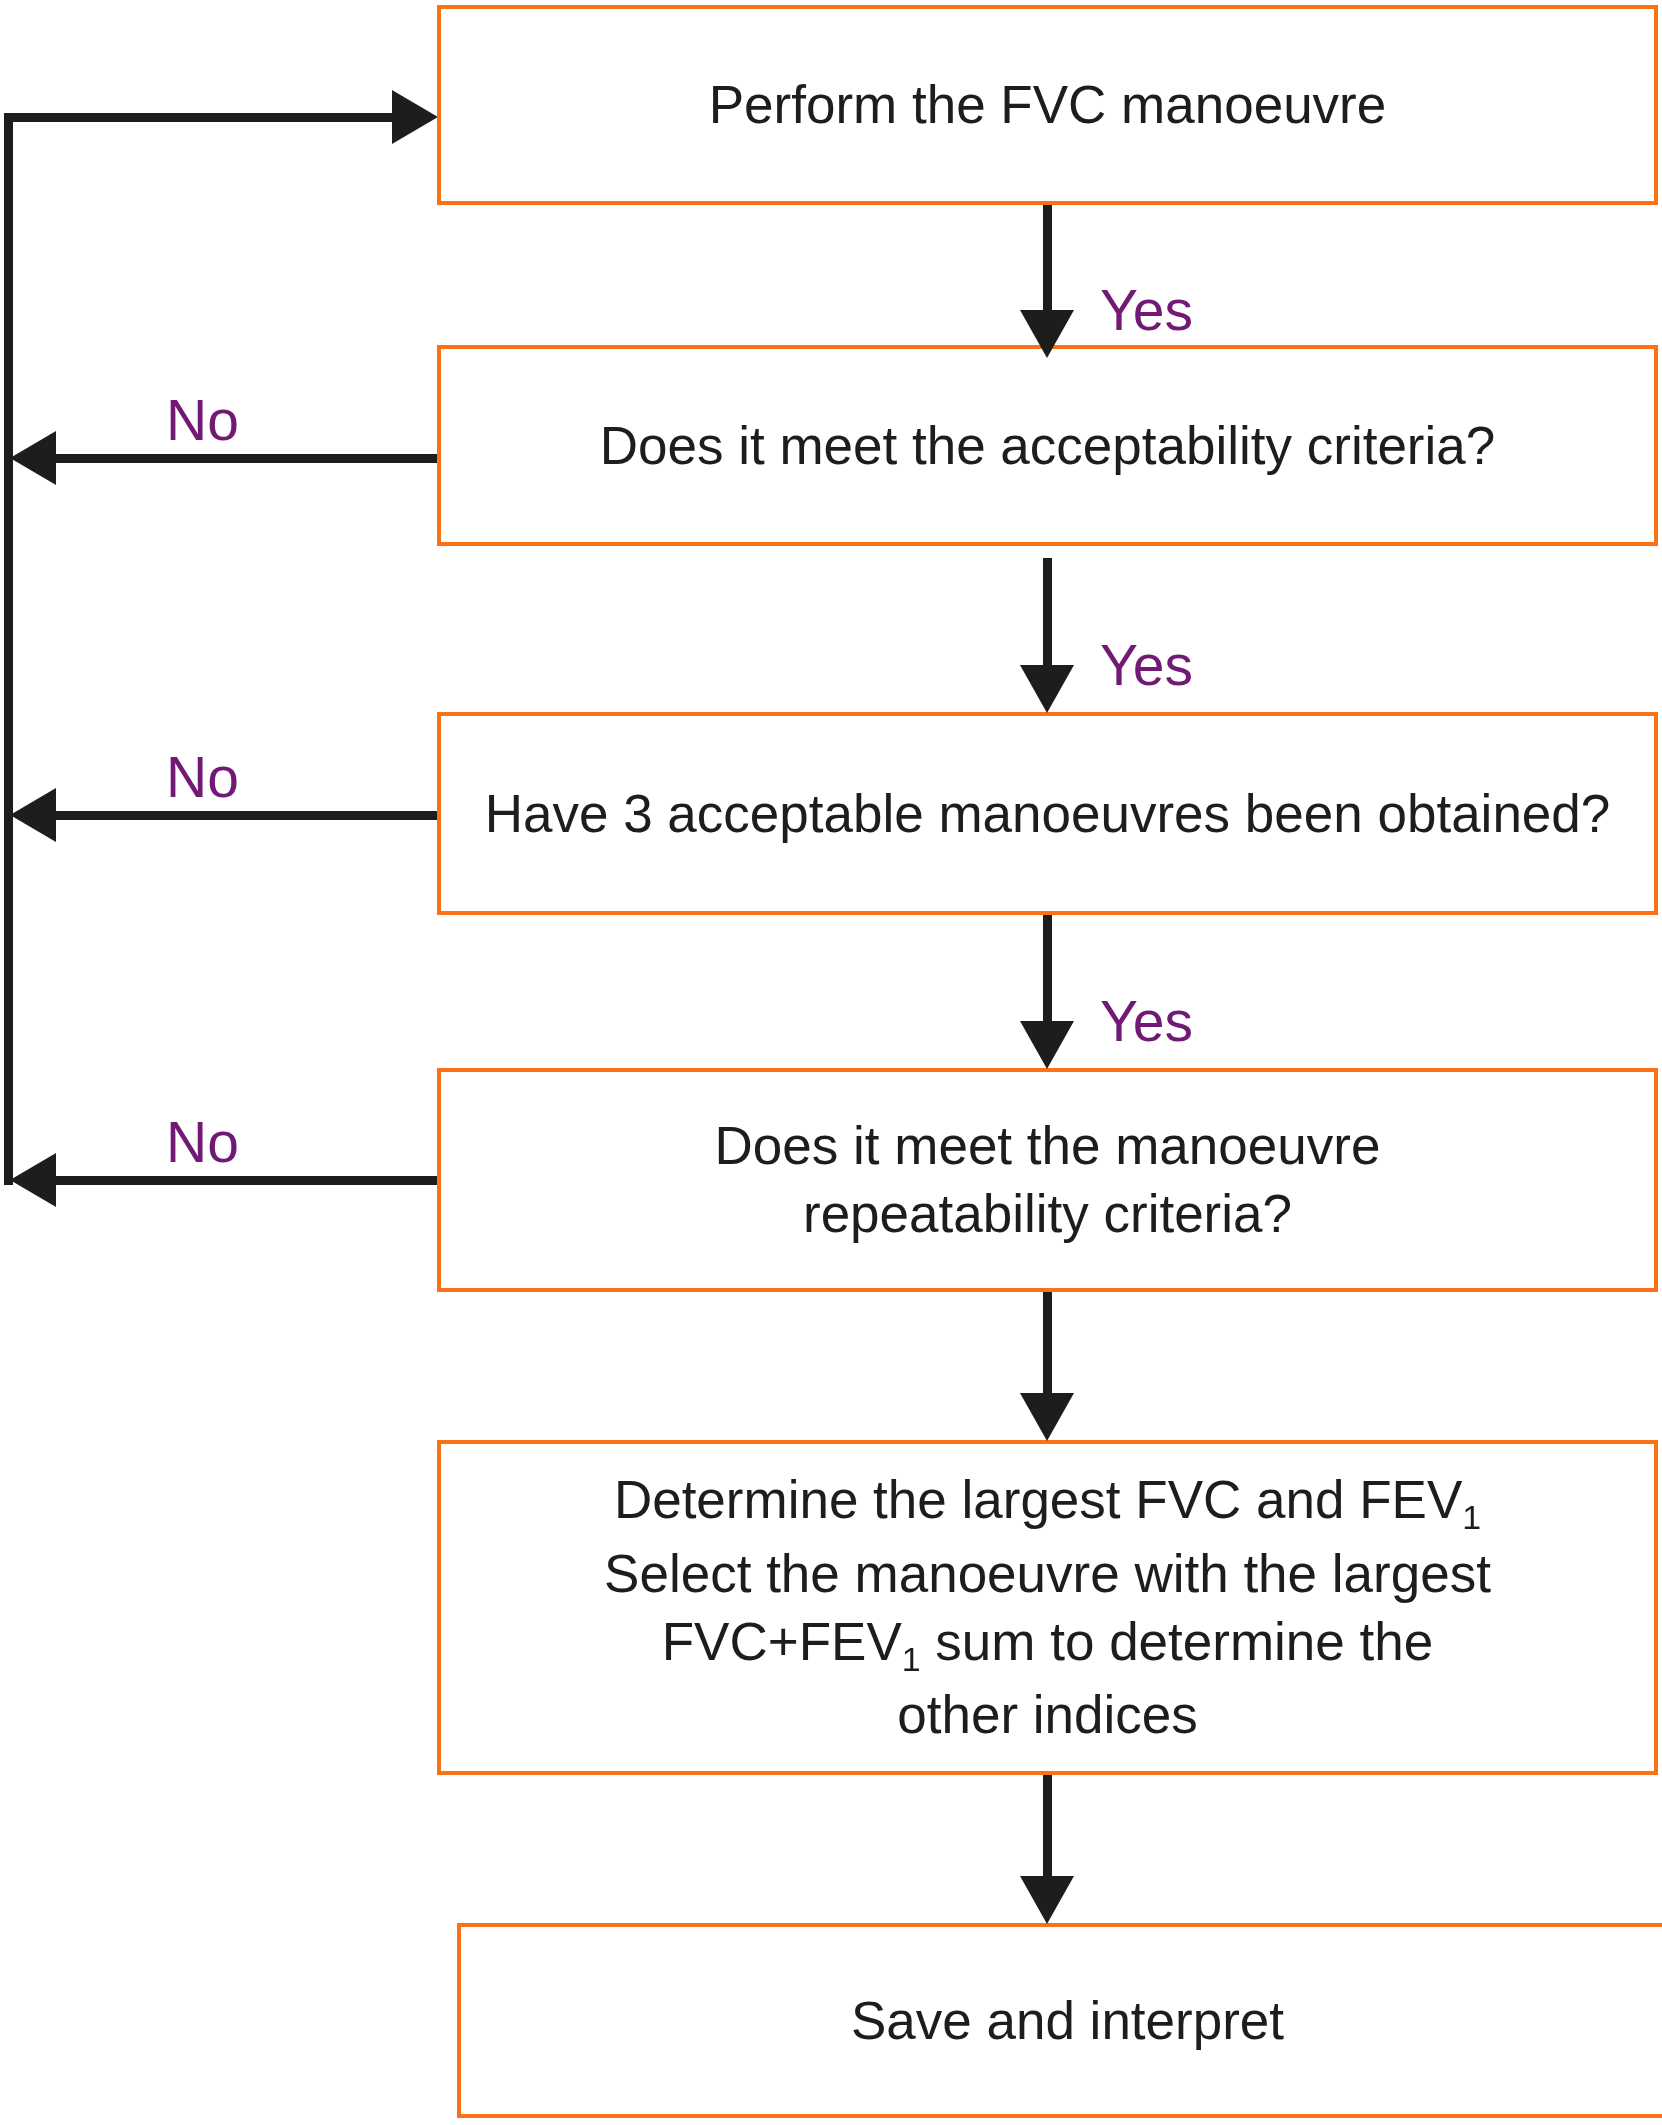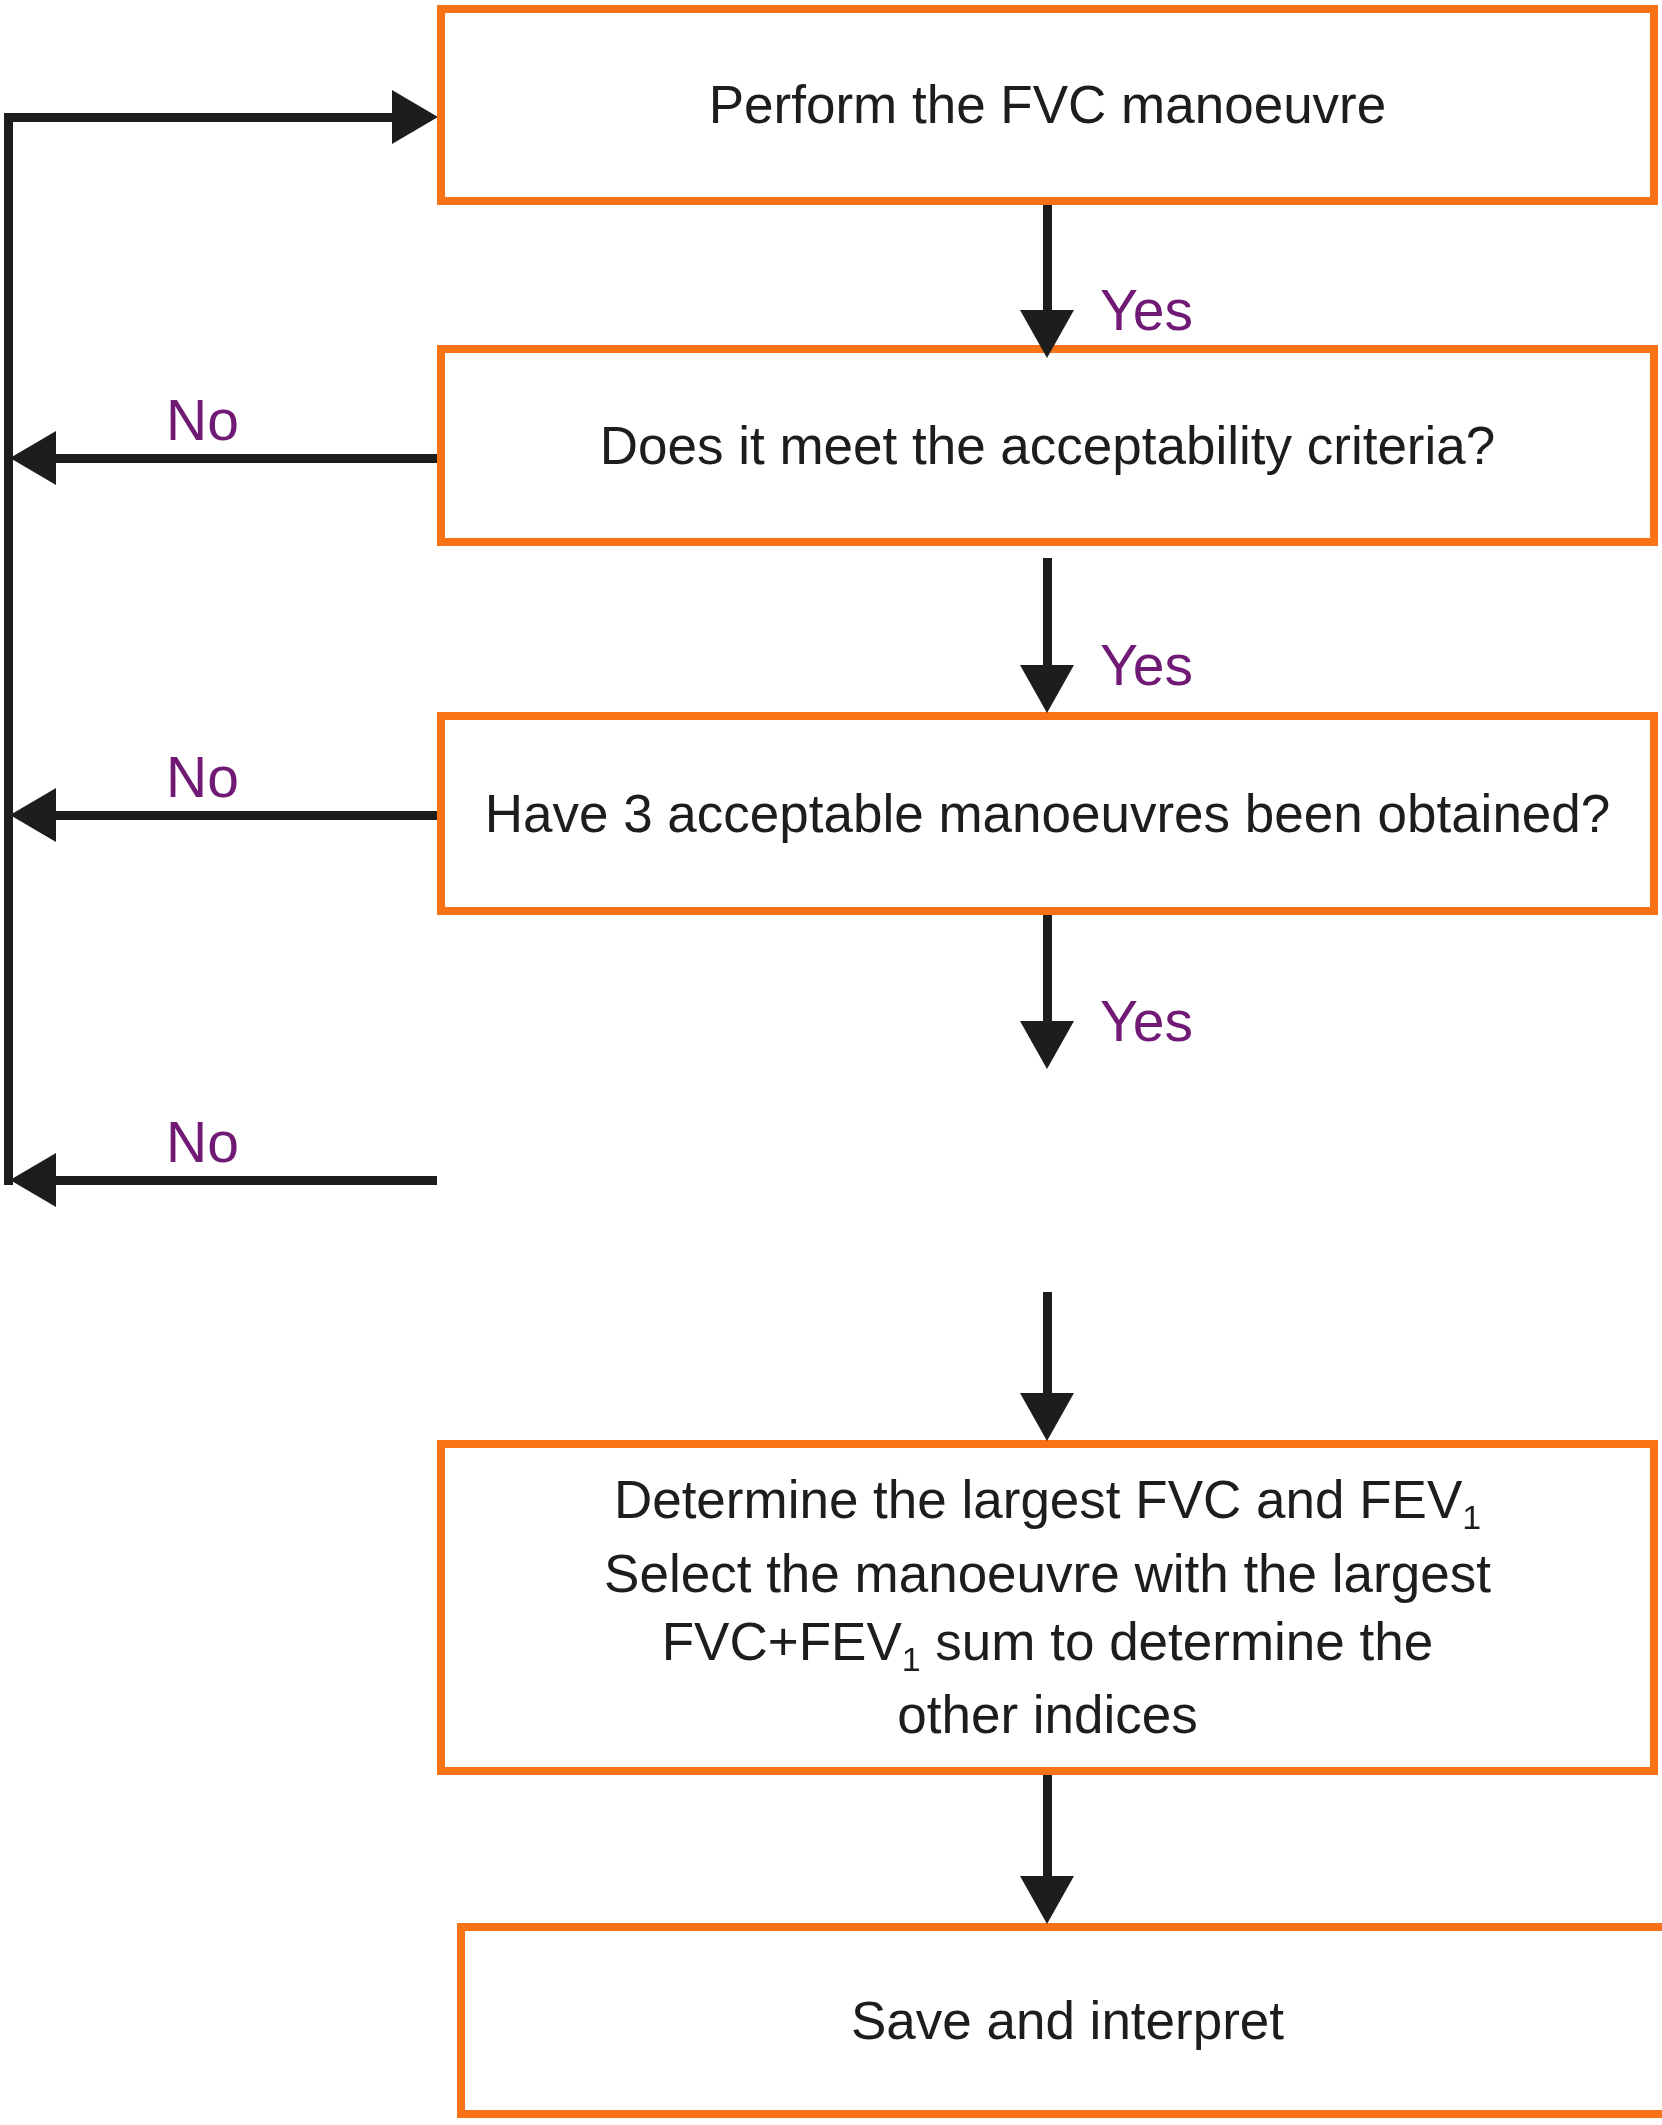--- a/index.html
+++ b/index.html
@@ -10,21 +10,21 @@
     background: #ffffff;
     font-family: "Liberation Sans", "DejaVu Sans", sans-serif;
     color: #1d1d1b;
     overflow: hidden;
   }
   .box {
     position: absolute;
     left: 437px;
     width: 1221px;
     box-sizing: border-box;
-    border: 8px solid #f97316;
+    border: 4px solid #f97316;
     background: #ffffff;
     display: flex;
     flex-direction: column;
     align-items: center;
     justify-content: center;
     text-align: center;
     font-size: 53px;
     line-height: 1.28;
     white-space: nowrap;
   }
@@ -120,20 +120,24 @@
   </div>
 
   <div class="box box-acceptability">
     <span>Does it meet the acceptability criteria?</span>
   </div>
 
   <div class="box box-three">
     <span>Have 3 acceptable manoeuvres been obtained?</span>
   </div>
 
+  <div class="box box-repeatability">
+    <span>Does it meet the manoeuvre</span>
+    <span>repeatability criteria?</span>
+  </div>
 
   <div class="box box-determine">
     <span><span>Determine the largest FVC and FEV</span><span class="sub">1</span></span>
     <span>Select the manoeuvre with the largest</span>
     <span><span>FVC+FEV</span><span class="sub">1</span><span> sum to determine the</span></span>
     <span>other indices</span>
   </div>
 
   <div class="box box-save">
     <span>Save and interpret</span>

